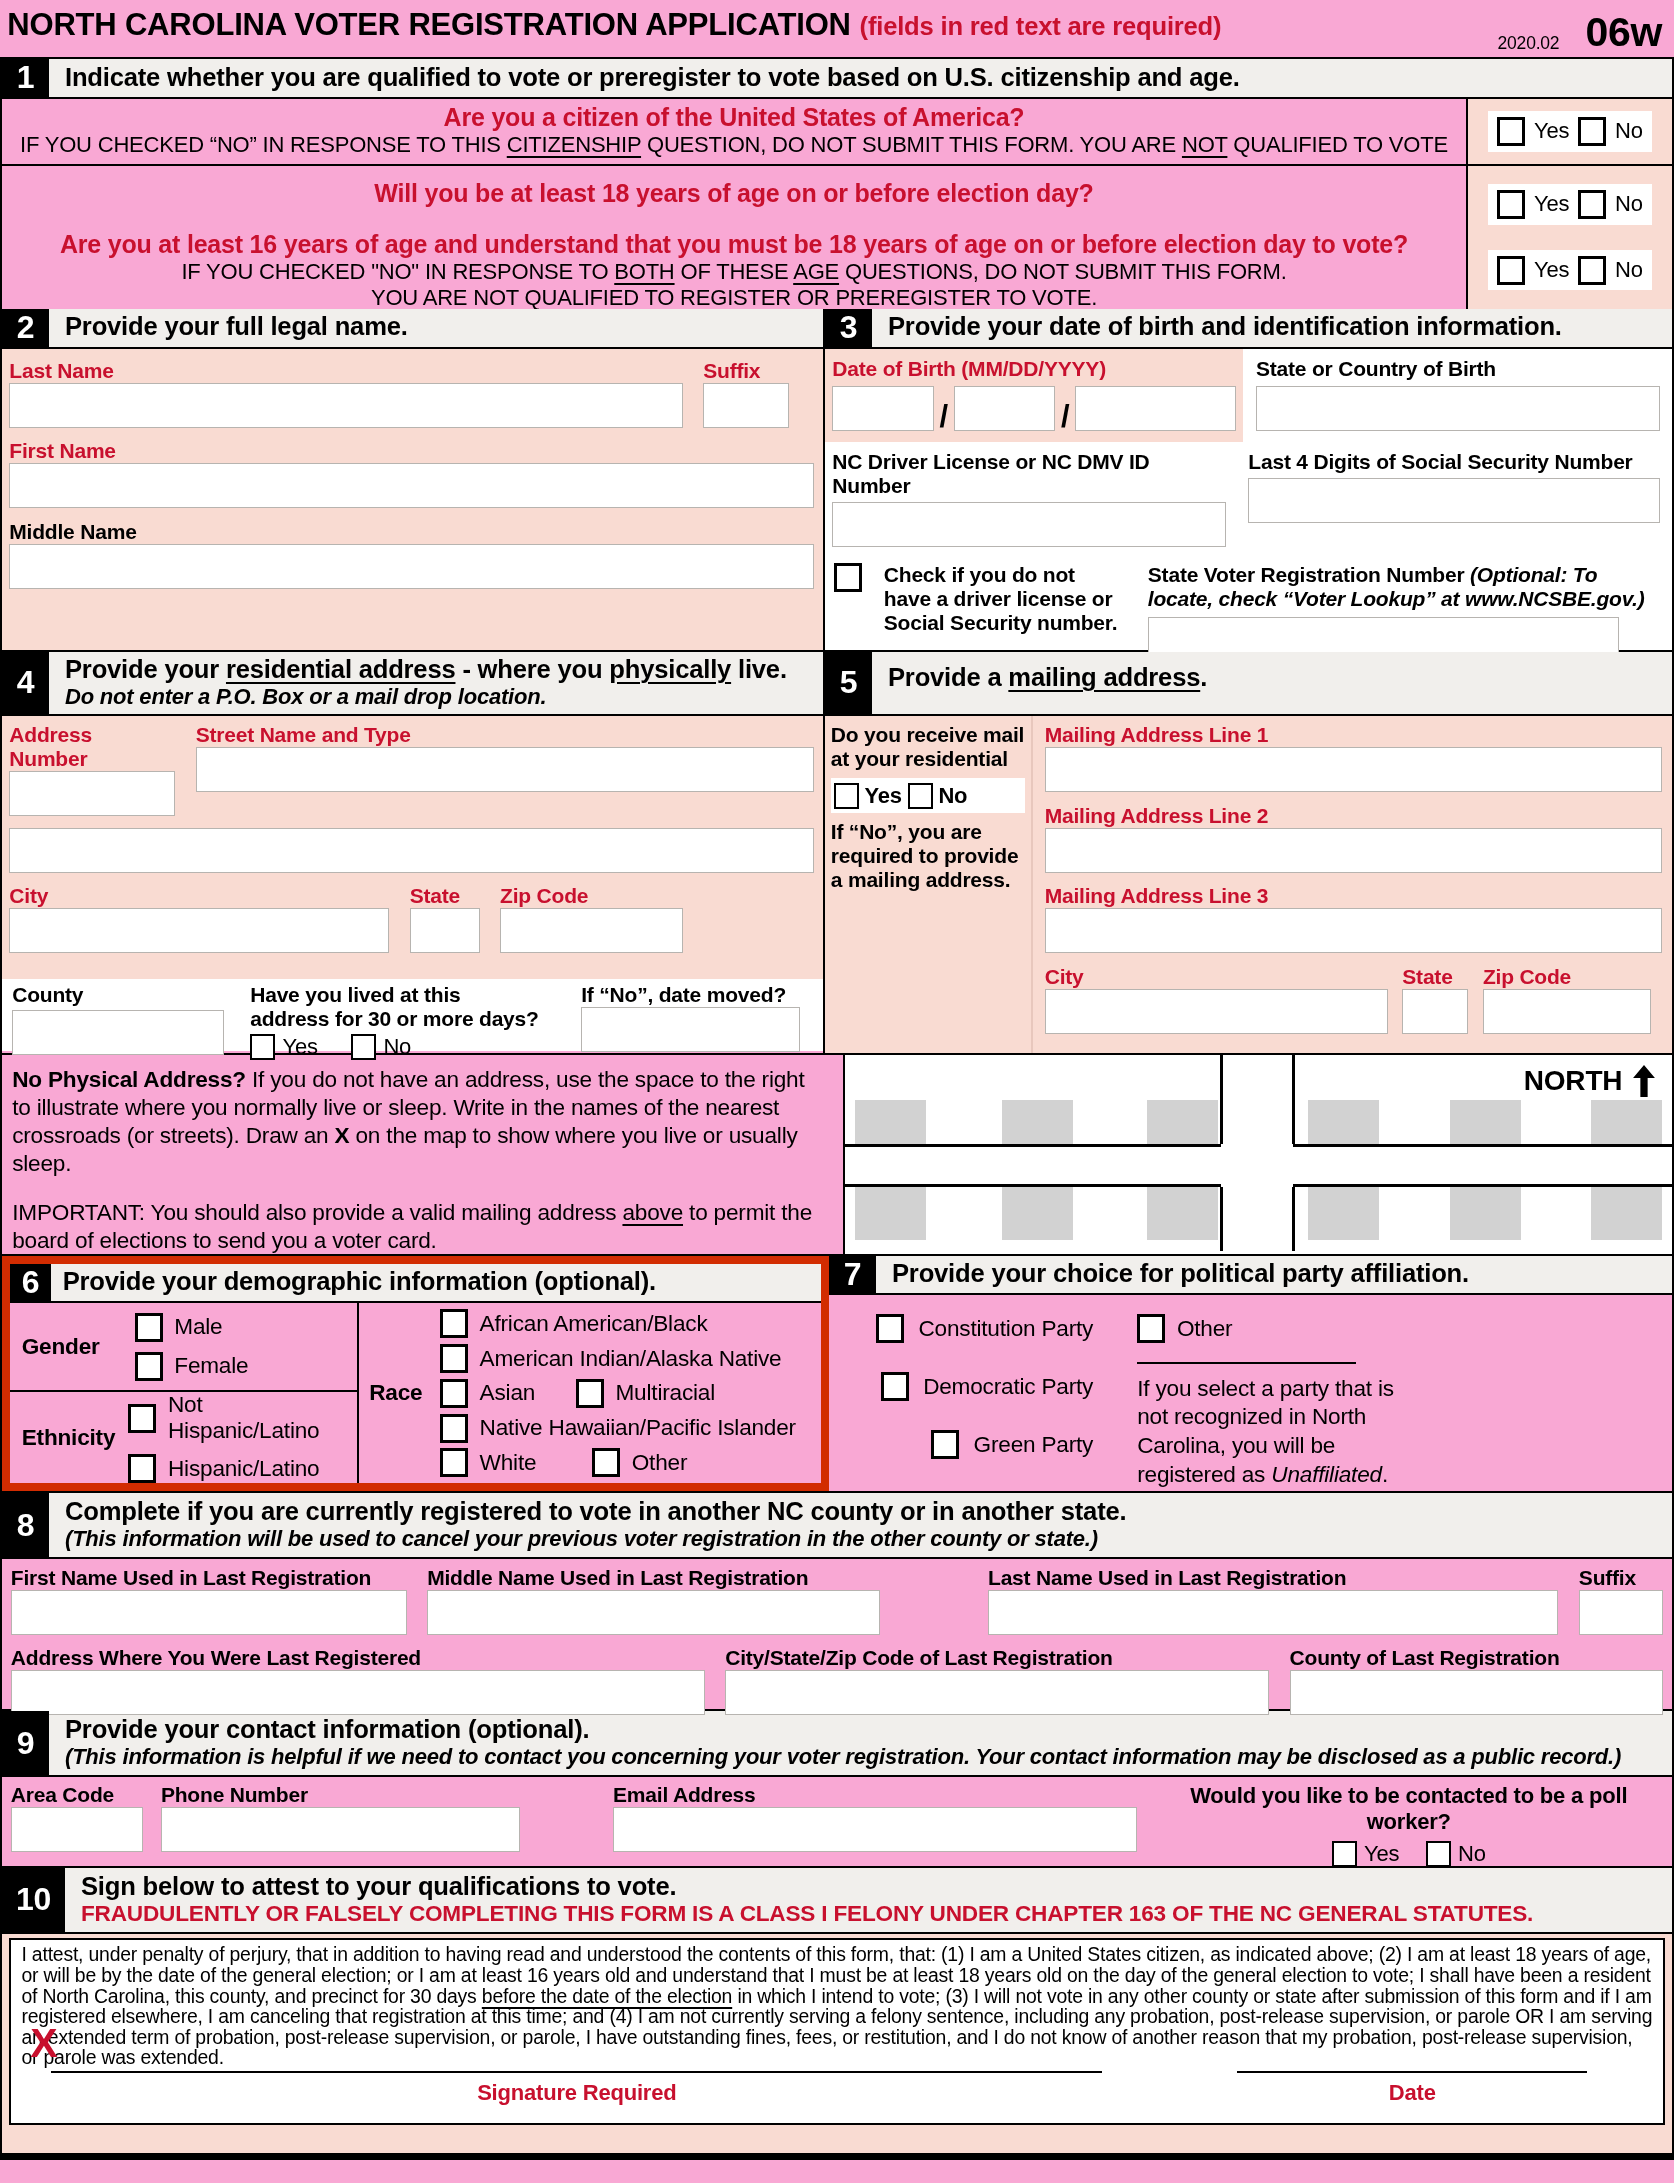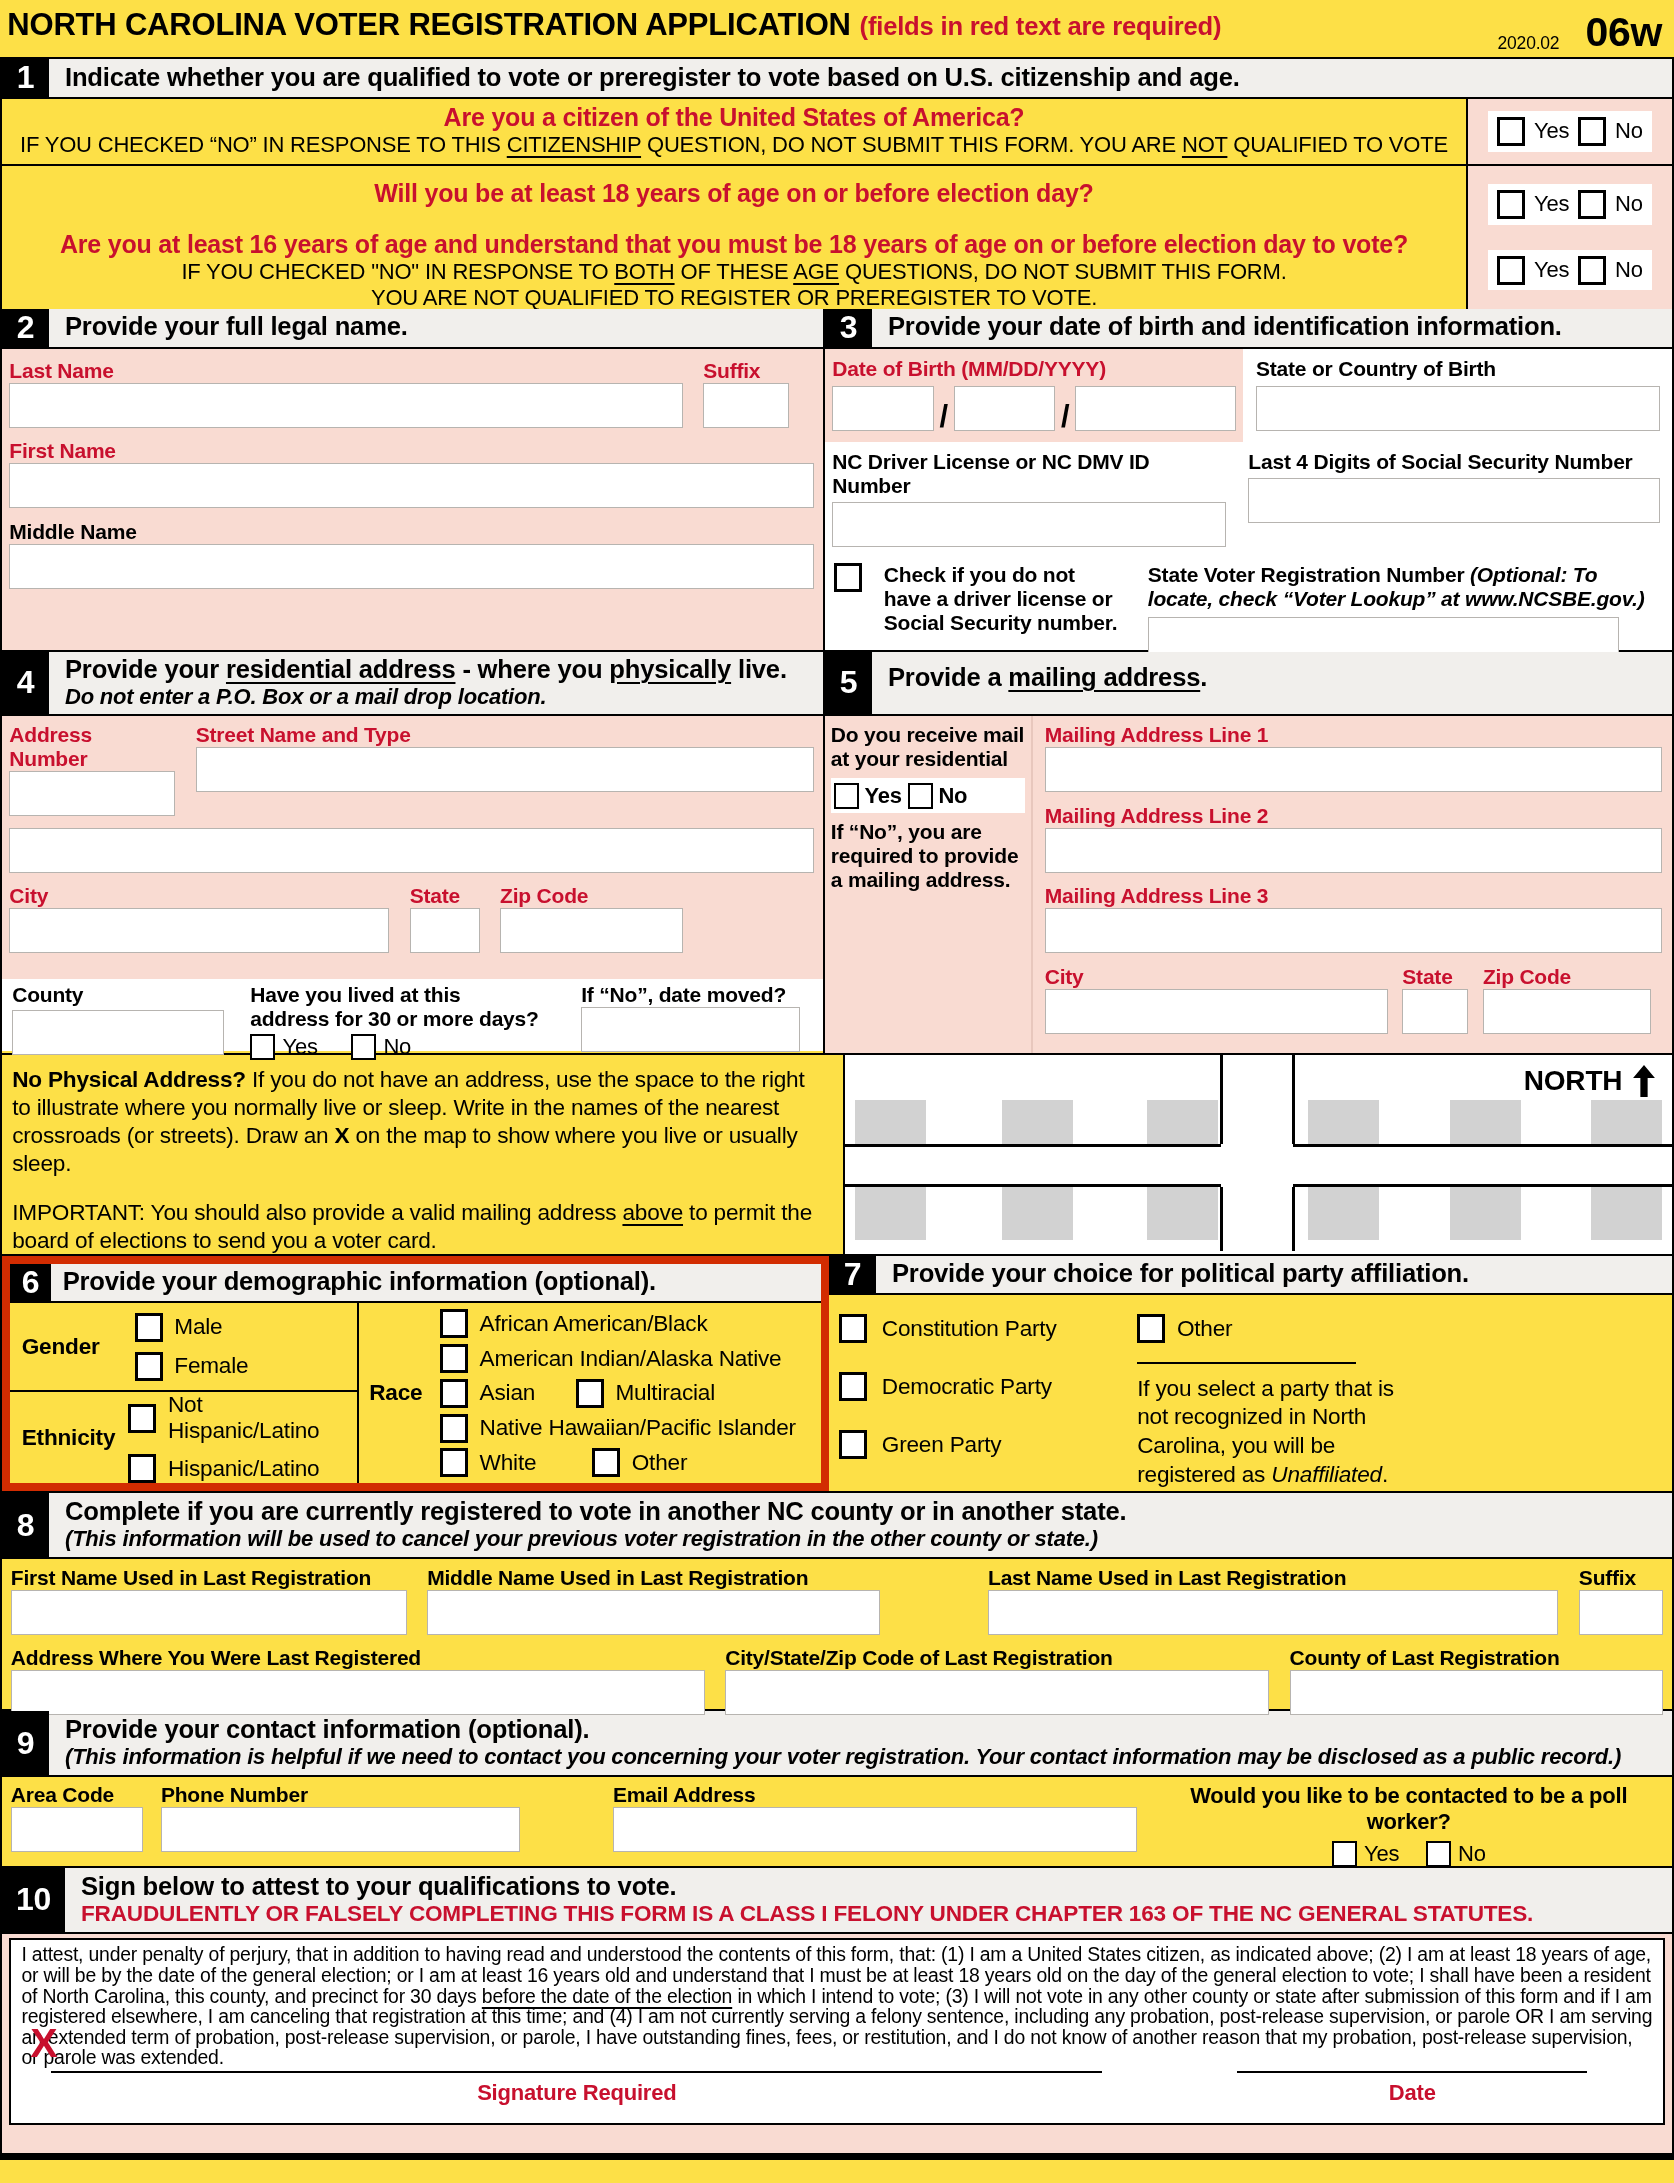--- a/index.html
+++ b/index.html
@@ -1,17 +1,17 @@
 <!DOCTYPE html>
 <html style="font-size:11.7px"><head>
 <meta charset="utf-8">
 <style>
   * { box-sizing: border-box; margin: 0; padding: 0; }
   body { background: #fff; font-family: "Liberation Sans", sans-serif; color: #000; }
-  .page { width: 1674px; height: 2183px; position: relative; background: #fde047; letter-spacing: -0.2px; }
+  .page { width: 1674px; height: 2183px; position: relative; background: #f9a8d4; letter-spacing: -0.2px; }
 
   
   .hdr { display: flex; align-items: flex-start; padding: 7.3px 11.7px 0 7.3px; height: 57px; }
   .hdr-title { font-size: 31px; font-weight: bold; }
   .hdr-note { font-size: 25.6px; font-weight: bold; color: #c8102e; margin-left: 8.8px; margin-top: 4.4px; }
   .hdr-ver { font-size: 17.5px; margin-left: auto; margin-top: 26px; }
   .hdr-code { font-size: 41px; font-weight: bold; margin-left: 26px; margin-top: 1.5px; }
 
   .form { border: 2.2px solid #000; border-bottom: 7.3px solid #000; }
 
@@ -84,21 +84,21 @@
   .s6body { display: flex; height: 180px; font-size: 22.6px; }
   .s6left { width: 349px; border-right: 2.9px solid #000; display: flex; flex-direction: column; }
   .s6cell { flex: 1; display: flex; align-items: center; gap: 13px; padding-left: 11.7px; }
   .s6cell.divide { border-top: 2.9px solid #000; }
   .opts { display: flex; flex-direction: column; gap: 10.2px; }
   .opt { display: flex; align-items: center; gap: 11.7px; }
   .s6race { flex: 1; display: flex; align-items: center; gap: 17.5px; padding-left: 10.2px; }
   .racegrid { display: flex; flex-direction: column; gap: 5.8px; padding: 4.4px 0; }
   .s7 { flex: 1; }
   .s7body { display: flex; padding: 19px 7.3px 0 10.2px; }
-  .s7col { width: 254px; display: flex; flex-direction: column; gap: 29px; }
+  .s7col { width: 254px; display: flex; flex-direction: column; gap: 29px; align-items: flex-end; }
   .s7col .opt { gap: 14.6px; font-size: 22.6px; }
   .s7other { width: 263px; margin-left: 44px; font-size: 22.6px; }
   .oline { border-bottom: 2.9px solid #000; width: 219px; margin: 19px 0 10.2px 0; }
   .s7note { line-height: 1.28; }
 
   
   .s8body { padding: 7.3px 8.8px 0 8.8px; height: 152px; }
   .s9body { display: flex; padding: 5.8px 8.8px 0 8.8px; height: 91px; gap: 17.5px; }
   .pollcell { margin-left: auto; width: 518px; text-align: center; }
 

